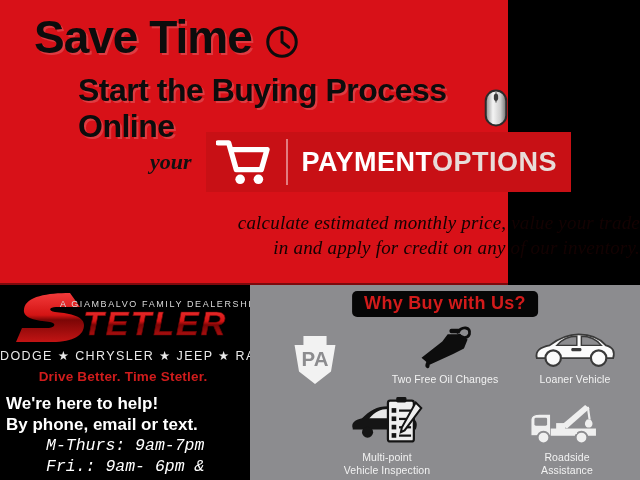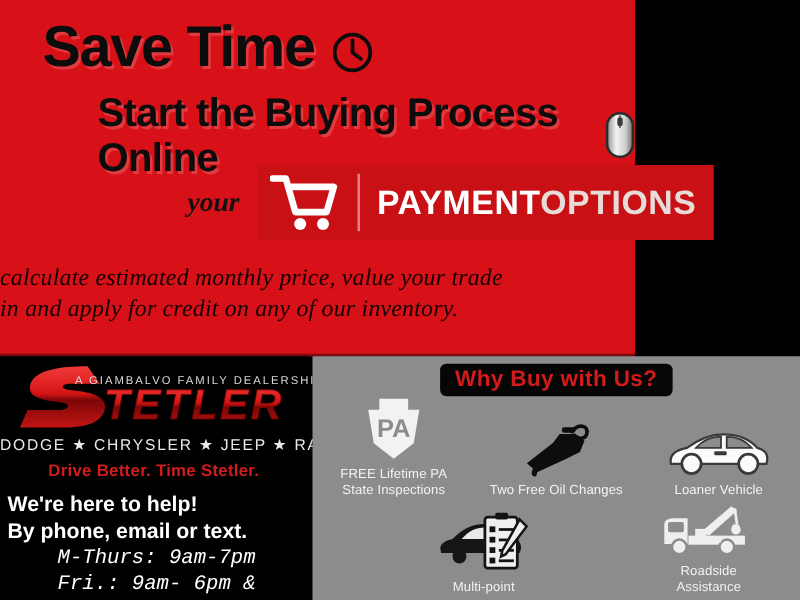--- a/index.html
+++ b/index.html
@@ -51,21 +51,21 @@
   .po-sep{width:2px;height:46px;background:#f0b9ba;opacity:.65;}
   .po-text{
     font-size:27px;font-weight:bold;letter-spacing:.5px;
     white-space:nowrap;
   }
   .po-pay{color:#ffffff;margin-top:16px;}
   .po-opt{color:#e8dcd9;}
 
   .tagline{
     position:absolute;left:0;top:210px;width:640px;
-    text-align:left;
+    text-align:right;
     font-family:"Liberation Serif",serif;
     font-style:italic;font-size:19px;line-height:25px;color:#140202;
     letter-spacing:.2px;
   }
 
   
   .dealer{
     position:absolute;left:0;top:285px;width:246px;height:195px;
     background:#000;
   }
@@ -216,24 +216,20 @@
     <div class="why-banner">Why Buy with Us?</div>
 
     <div class="row1">
 
       <div class="perk">
         <div class="ic">
           <svg viewBox="0 0 54 58" width="48" height="52">
             <path d="M14 2 H40 L40 12 H50 L45 42 L27 56 L9 42 L4 12 H14 Z" fill="#f2f2f2"></path>
             <text x="27" y="36" text-anchor="middle" font-family="Liberation Sans, sans-serif" font-size="23" font-weight="bold" fill="#8c8c8f">PA</text>
           </svg>
-        </div>
-        <div class="cap">
-          <div>FREE Lifetime PA</div>
-          <div>State Inspections</div>
         </div>
       </div>
 
       <div class="perk">
         <div class="ic">
           <svg viewBox="0 0 62 52" width="56" height="48">
             <path d="M5 40 L28 22 L34 14 L48 14 L56 20 L52 30 L40 36 L14 48 Z" fill="#0d0d0d"></path>
             <path d="M44 13 C50 4 60 6 58 14 C56 20 48 18 46 14" fill="none" stroke="#0d0d0d" stroke-width="3.2"></path>
             <rect x="36" y="8" width="12" height="5" rx="2" fill="#0d0d0d"></rect>
             <path d="M13 41 C9 46 8 50 11 51.5 C14 53 15 48 13 41 Z" fill="#0d0d0d"></path>
@@ -283,20 +279,21 @@
               <rect x="44" y="30" width="5" height="5"></rect>
                 <rect x="52" y="31.5" width="13" height="2.4"></rect>
               <rect x="44" y="39" width="5" height="5"></rect>
                 <rect x="52" y="40.5" width="13" height="2.4"></rect>
             </g>
             <path d="M70 6 L76 12 L58 36 L54 38 L55 33 Z" fill="#efefef" stroke="#141414" stroke-width="2.2"></path>
           </svg>
         </div>
         <div class="cap">
           <div>Multi-point</div>
+          <div>Vehicle Inspection</div>
         </div>
       </div>
 
       <div class="perk">
         <div class="ic">
           <svg viewBox="0 0 84 50" width="76" height="46">
             <path d="M2 20 C2 16 6 14 12 14 L24 14 L24 38 L2 38 Z" fill="#efefef" stroke="#8c8c8f" stroke-width="1.4"></path>
             <rect x="6" y="18" width="14" height="9" rx="1.6" fill="#8c8c8f"></rect>
             <rect x="24" y="30" width="50" height="8" fill="#efefef"></rect>
             <rect x="30" y="24" width="10" height="8" fill="#efefef"></rect>

